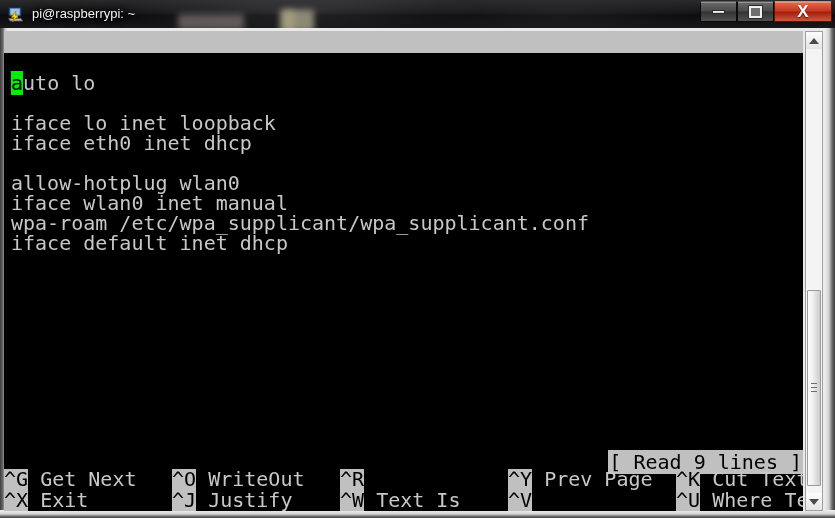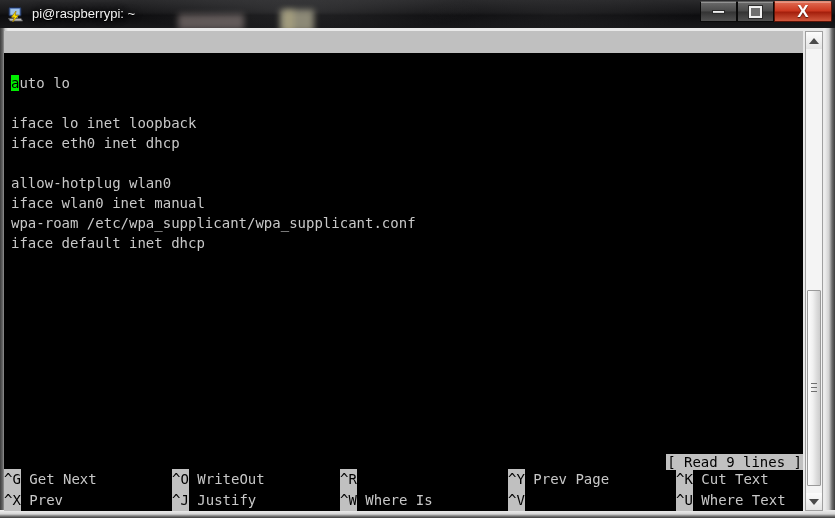--- a/index.html
+++ b/index.html
@@ -128,21 +128,21 @@
   }
 
   
   .terminal {
     position: absolute;
     left: 4px; top: 31px;
     width: 799px; height: 480px;
     background: #000;
     overflow: hidden;
     font-family: "DejaVu Sans Mono", monospace;
-    font-size: 14px;
+    font-size: 20px;
     line-height: 20px;
     color: #c8c8c8;
   }
 
   .nano-header {
     position: absolute;
     left: 0; top: 0;
     width: 799px; height: 22px;
     background: #c0c0c0;
     color: #000;
@@ -311,23 +311,23 @@
 
     <div class="shortcuts">
       <div class="sc-row">
           <div class="sc-cell"><span class="sc-key">^G</span><span class="sc-label"> Get Next</span></div>
           <div class="sc-cell"><span class="sc-key">^O</span><span class="sc-label"> WriteOut</span></div>
           <div class="sc-cell"><span class="sc-key">^R</span></div>
           <div class="sc-cell"><span class="sc-key">^Y</span><span class="sc-label"> Prev Page</span></div>
           <div class="sc-cell"><span class="sc-key">^K</span><span class="sc-label"> Cut Text</span></div>
         </div>
       <div class="sc-row">
-          <div class="sc-cell"><span class="sc-key">^X</span><span class="sc-label"> Prev</span></div>
+          <div class="sc-cell"><span class="sc-key">^X</span><span class="sc-label"> Exit</span></div>
           <div class="sc-cell"><span class="sc-key">^J</span><span class="sc-label"> Justify</span></div>
-          <div class="sc-cell"><span class="sc-key">^W</span><span class="sc-label"> Where Is</span></div>
+          <div class="sc-cell"><span class="sc-key">^W</span><span class="sc-label"> Text Is</span></div>
           <div class="sc-cell"><span class="sc-key">^V</span></div>
           <div class="sc-cell"><span class="sc-key">^U</span><span class="sc-label"> Where Text</span></div>
         </div>
     </div>
   </div>
 
   <div class="scrollbar">
     <div class="sb-btn up">
       <span class="sb-arrow up"></span>
     </div>

